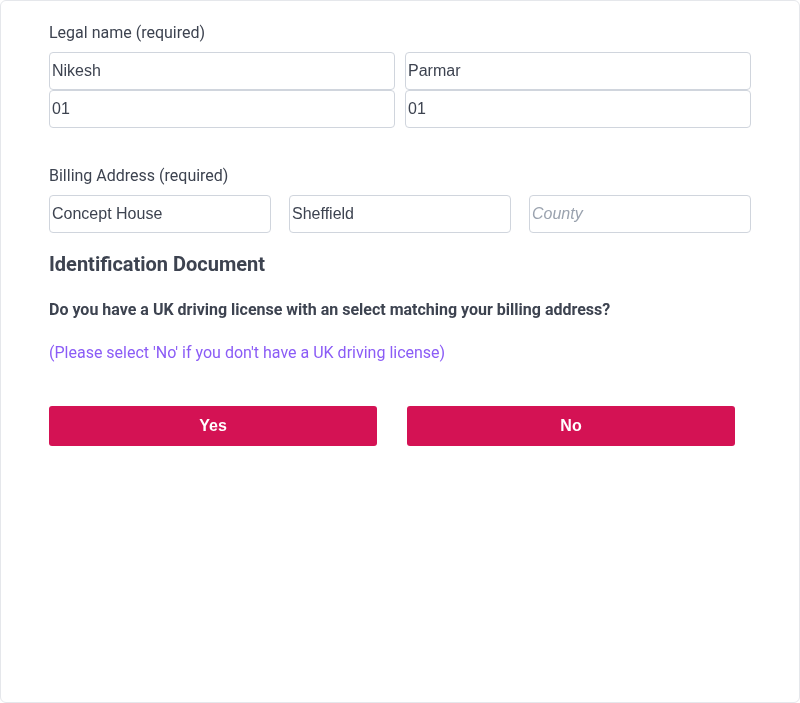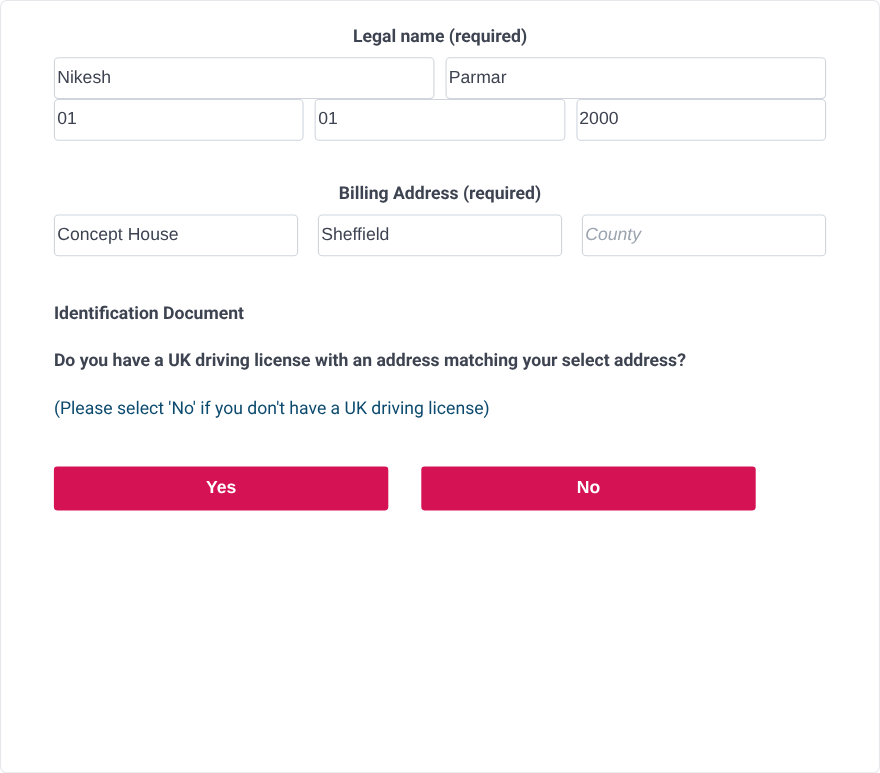--- a/index.html
+++ b/index.html
@@ -15,25 +15,24 @@
     .card {
       width: 800px;
       height: 703px;
       border: 1px solid #e5e7eb;
       border-radius: 6px;
       padding: 22px 48px 28px 48px;
       background: #ffffff;
     }
     .section-label {
       font-size: 16px;
-      font-weight: 700;
+      font-weight: 400;
       color: #3d4350;
       margin-bottom: 10px;
       margin-top: 0;
-      text-align: center;
     }
     .section-label.mt {
       margin-top: 38px;
     }
     .row {
       display: flex;
       gap: 10px;
     }
     .input {
       width: 100%;
@@ -59,44 +58,44 @@
     }
     .dob-row .input {
       flex: 1;
     }
     .addr-stack {
       display: flex;
       flex-direction: row;
       gap: 18px;
     }
     .id-heading {
-      font-size: 16px;
+      font-size: 20px;
       font-weight: 700;
       color: #3d4350;
-      margin-top: 42px;
+      margin-top: 19px;
     }
     .id-question {
       font-size: 16px;
       font-weight: 700;
       color: #3d4350;
       margin-top: 24px;
     }
     .id-hint {
       font-size: 16px;
       font-weight: 400;
-      color: #0c4a6e;
+      color: #8b5cf6;
       margin-top: 24px;
     }
     .btn-row {
       display: flex;
       gap: 30px;
       margin-top: 44px;
     }
     .btn {
-      width: 304px;
+      width: 328px;
       height: 40px;
       border: none;
       border-radius: 3px;
       background: #d41254;
       color: #ffffff;
       font-size: 16px;
       font-weight: 700;
       cursor: pointer;
       display: flex;
       align-items: center;
@@ -110,32 +109,31 @@
 
   <div class="section-label">Legal name (required)</div>
   <div class="row name-row">
     <input class="input" type="text" value="Nikesh" style="">
     <input class="input" type="text" value="Parmar" style="">
   </div>
 
   <div class="row dob-row">
     <input class="input" type="text" value="01" style="">
     <input class="input" type="text" value="01" style="">
-    <input class="input" type="text" value="2000" style="">
   </div>
 
   <div class="section-label mt">Billing Address (required)</div>
   <div class="addr-stack">
     <input class="input" type="text" value="Concept House" style="">
     <input class="input" type="text" value="Sheffield" style="">
     <input class="input" type="text" placeholder="County" style="">
   </div>
 
   <div class="id-heading">Identification Document</div>
-  <div class="id-question">Do you have a UK driving license with an address matching your select address?</div>
+  <div class="id-question">Do you have a UK driving license with an select matching your billing address?</div>
   <div class="id-hint">(Please select 'No' if you don't have a UK driving license)</div>
 
   <div class="btn-row">
     <button class="btn">Yes</button>
     <button class="btn">No</button>
   </div>
 
 </div>
 
 </body></html>

